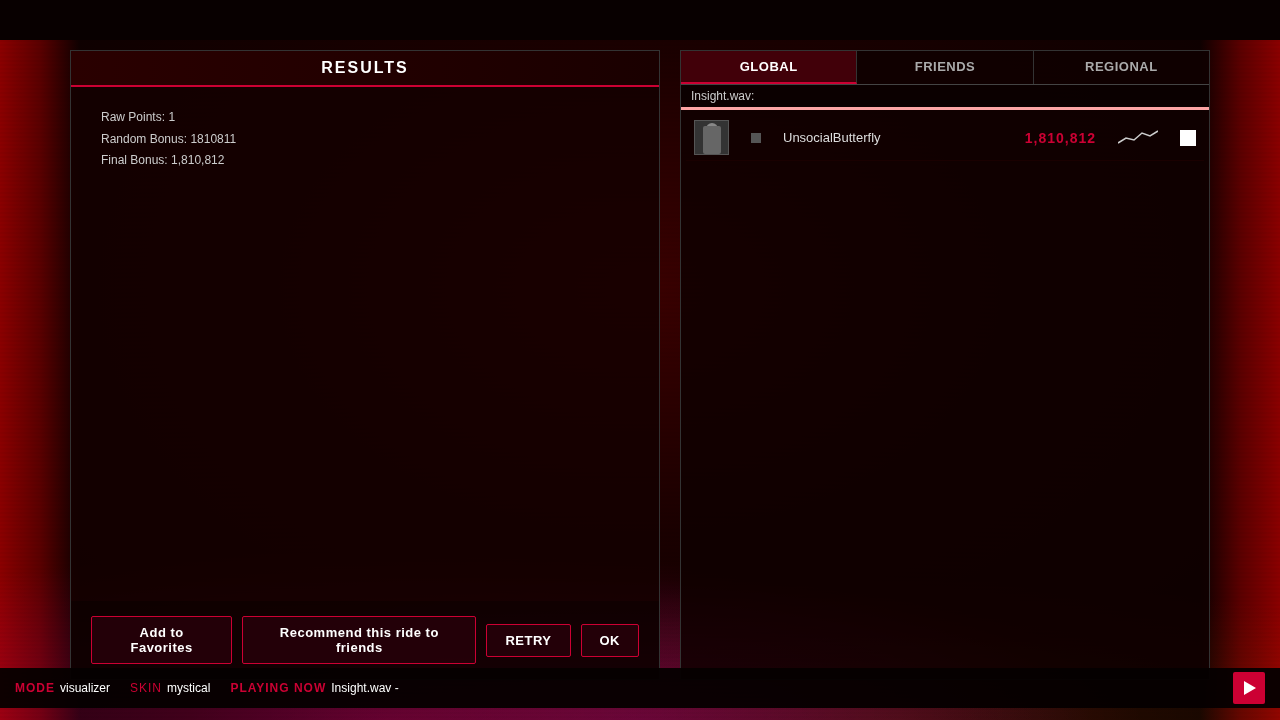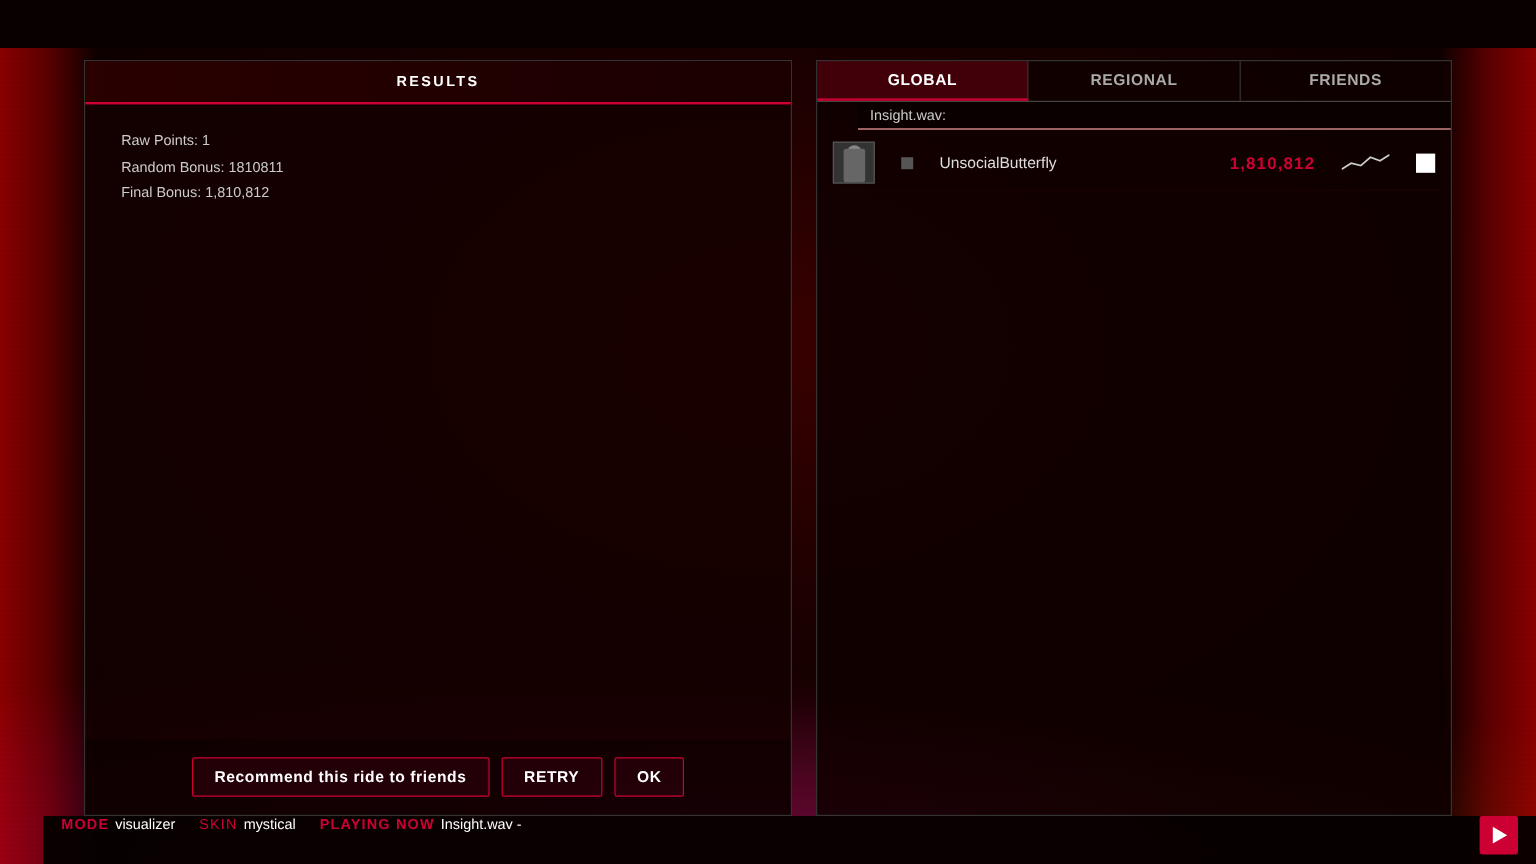--- a/index.html
+++ b/index.html
@@ -88,21 +88,21 @@
 
     .results-header {
       background: linear-gradient(to right, #2a0000, #1a0000);
       border-bottom: 2px solid #cc0033;
       padding: 8px 20px;
       text-align: center;
     }
 
     .results-header span {
       color: #ffffff;
-      font-size: 12px;
+      font-size: 16px;
       font-weight: bold;
       letter-spacing: 2px;
     }
 
     .results-body {
       flex: 1;
       padding: 20px 30px;
       color: #ccc;
       font-size: 12px;
       line-height: 1.8;
@@ -168,22 +168,21 @@
       color: #ffffff;
       background: rgba(180,0,30,0.3);
       border-bottom: 2px solid #cc0033;
     }
 
     .leaderboard-song-title {
       padding: 4px 10px;
       color: #cccccc;
       font-size: 12px;
       background: rgba(0,0,0,0.3);
-      border-bottom: 1px solid #fca5a5;
-      margin-left: 34px;
+      border-bottom: 3px solid #fca5a5;
     }
 
     .leaderboard-body {
       flex: 1;
       padding: 5px;
     }
 
     .leaderboard-entry {
       display: flex;
       align-items: center;
@@ -260,28 +259,28 @@
 
     
     .sparkline {
       width: 40px;
       height: 20px;
     }
 
     
     .status-bar {
       position: absolute;
-      bottom: 0; left: 0; right: 0;
+      bottom: 12px; left: 0; right: 0;
       height: 40px;
       background: rgba(5,0,0,0.95);
       z-index: 20;
       display: flex;
+      align-items: center;
       padding: 0 15px;
       gap: 5px;
-      margin-left: 36px;
     }
 
     .status-mode-label {
       color: #cc0033;
       font-size: 12px;
       font-weight: bold;
       letter-spacing: 1px;
     }
 
     .status-mode-value {
@@ -378,31 +377,32 @@
         <div>
           <span class="label">Random Bonus:</span>
           <span>1810811</span>
         </div>
         <div>
           <span class="label">Final Bonus:</span>
           <span>1,810,812</span>
         </div>
       </div>
       <div class="results-footer">
+        <button class="btn">Add to Favorites</button>
         <button class="btn">Recommend this ride to friends</button>
         <button class="btn">RETRY</button>
         <button class="btn">OK</button>
       </div>
     </div>
 
     <div class="leaderboard-panel">
       <div class="leaderboard-tabs">
         <div class="tab active">GLOBAL</div>
+        <div class="tab">FRIENDS</div>
         <div class="tab">REGIONAL</div>
-        <div class="tab">FRIENDS</div>
       </div>
       <div class="leaderboard-song-title">
         <span>Insight.wav:</span>
       </div>
       <div class="leaderboard-body">
         <div class="leaderboard-entry">
           <div class="entry-avatar">
             <div class="avatar-head"></div>
             <div class="avatar-figure"></div>
           </div>

